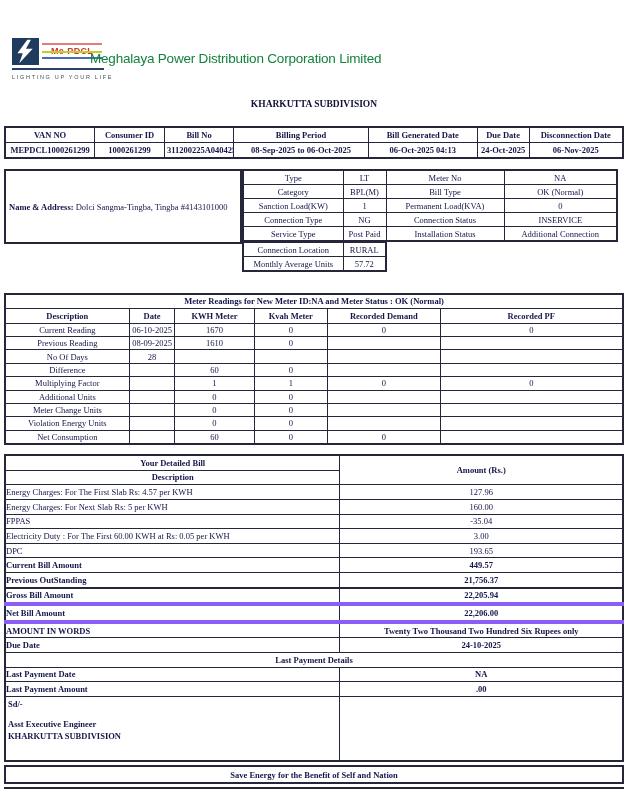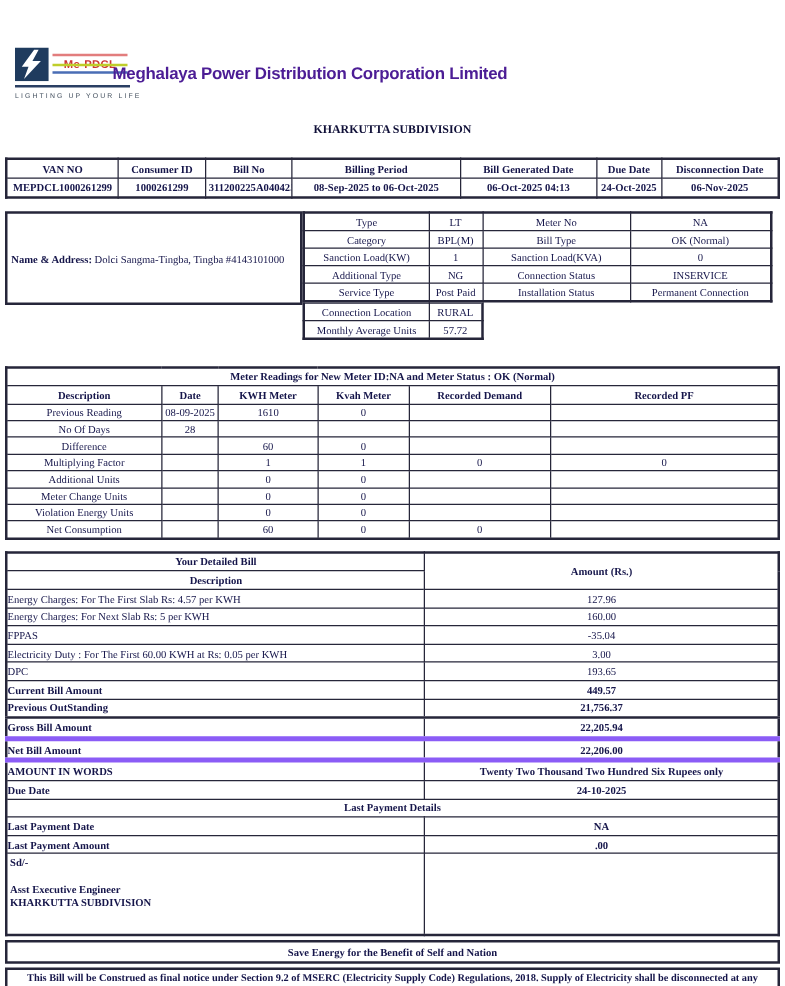--- a/index.html
+++ b/index.html
@@ -18,21 +18,21 @@
   .rule-red{height:2px;background:#e27d7d;}
   .mepdcl-wrap{position:relative;margin-top:1px;}
   .mepdcl{display:block;text-align:center;color:#cc3434;font-weight:700;
     font-size:9px;font-family:"Liberation Sans",sans-serif;letter-spacing:.3px;line-height:10px;}
   .rule-green{position:absolute;left:0;right:0;top:5px;height:2px;background:#bfce2a;}
   .rule-blue{height:2px;background:#4a6db5;margin-top:1px;}
   .rule-navy{height:2px;background:#2a3f63;margin-top:3px;}
   .tagline{font-family:"Liberation Sans",sans-serif;font-size:5.5px;letter-spacing:1.7px;
     color:#44505f;margin-top:4px;white-space:nowrap;}
   .company{position:absolute;left:86px;top:51px;font-family:"Liberation Sans",sans-serif;
-    font-weight:700;font-size:13.5px;letter-spacing:-.2px;color:#4c1d95;}
+    font-weight:400;font-size:13.5px;letter-spacing:-.2px;color:#15803d;}
   .subdivision{position:absolute;left:0;right:0;top:99px;text-align:center;
     font-weight:700;font-size:9.5px;color:#101038;}
 
   
   table{border-collapse:collapse;width:100%;table-layout:fixed;}
   td,th{border:1px solid #26263a;font-size:8.5px;line-height:1.18;padding:2px 2px;
     text-align:center;vertical-align:middle;overflow:hidden;white-space:nowrap;}
   th{font-weight:700;}
   .outer{border:2px solid #26263a;}
 
@@ -157,34 +157,34 @@
             </tr>
             <tr>
               <td>Category</td>
               <td>BPL(M)</td>
               <td>Bill Type</td>
               <td>OK (Normal)</td>
             </tr>
             <tr>
               <td>Sanction Load(KW)</td>
               <td>1</td>
-              <td>Sanction Load(KVA)</td>
+              <td>Permanent Load(KVA)</td>
               <td>0</td>
             </tr>
             <tr>
-              <td>Additional Type</td>
+              <td>Connection Type</td>
               <td>NG</td>
               <td>Connection Status</td>
               <td>INSERVICE</td>
             </tr>
             <tr>
               <td>Service Type</td>
               <td>Post Paid</td>
               <td>Installation Status</td>
-              <td>Permanent Connection</td>
+              <td>Additional Connection</td>
             </tr>
           </tbody>
       </table>
       <table id="info-b" class="outer">
         <colgroup>
             <col style="width:100px">
             <col style="width:43px">
           </colgroup>
         <tbody>
             <tr>
@@ -217,20 +217,28 @@
           <th>Description</th>
           <th>Date</th>
           <th>KWH Meter</th>
           <th>Kvah Meter</th>
           <th>Recorded Demand</th>
           <th>Recorded PF</th>
         </tr>
     </thead>
     <tbody id="meter-body">
         <tr>
+          <td>Current Reading</td>
+          <td>06-10-2025</td>
+          <td>1670</td>
+          <td>0</td>
+          <td>0</td>
+          <td>0</td>
+        </tr>
+        <tr>
           <td>Previous Reading</td>
           <td>08-09-2025</td>
           <td>1610</td>
           <td>0</td>
           <td></td>
           <td></td>
         </tr>
         <tr>
           <td>No Of Days</td>
           <td>28</td>

